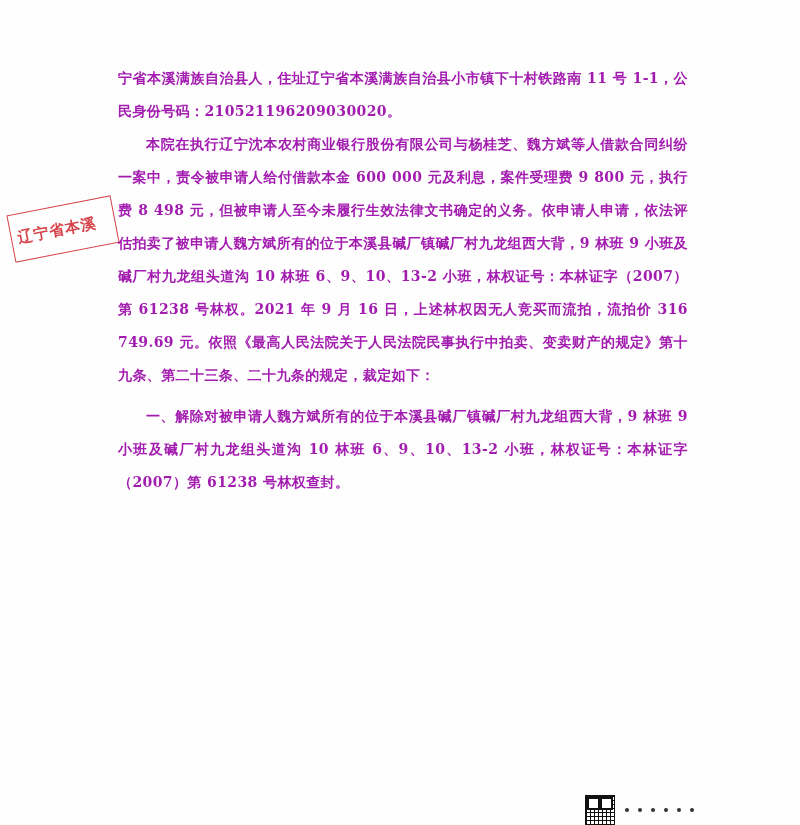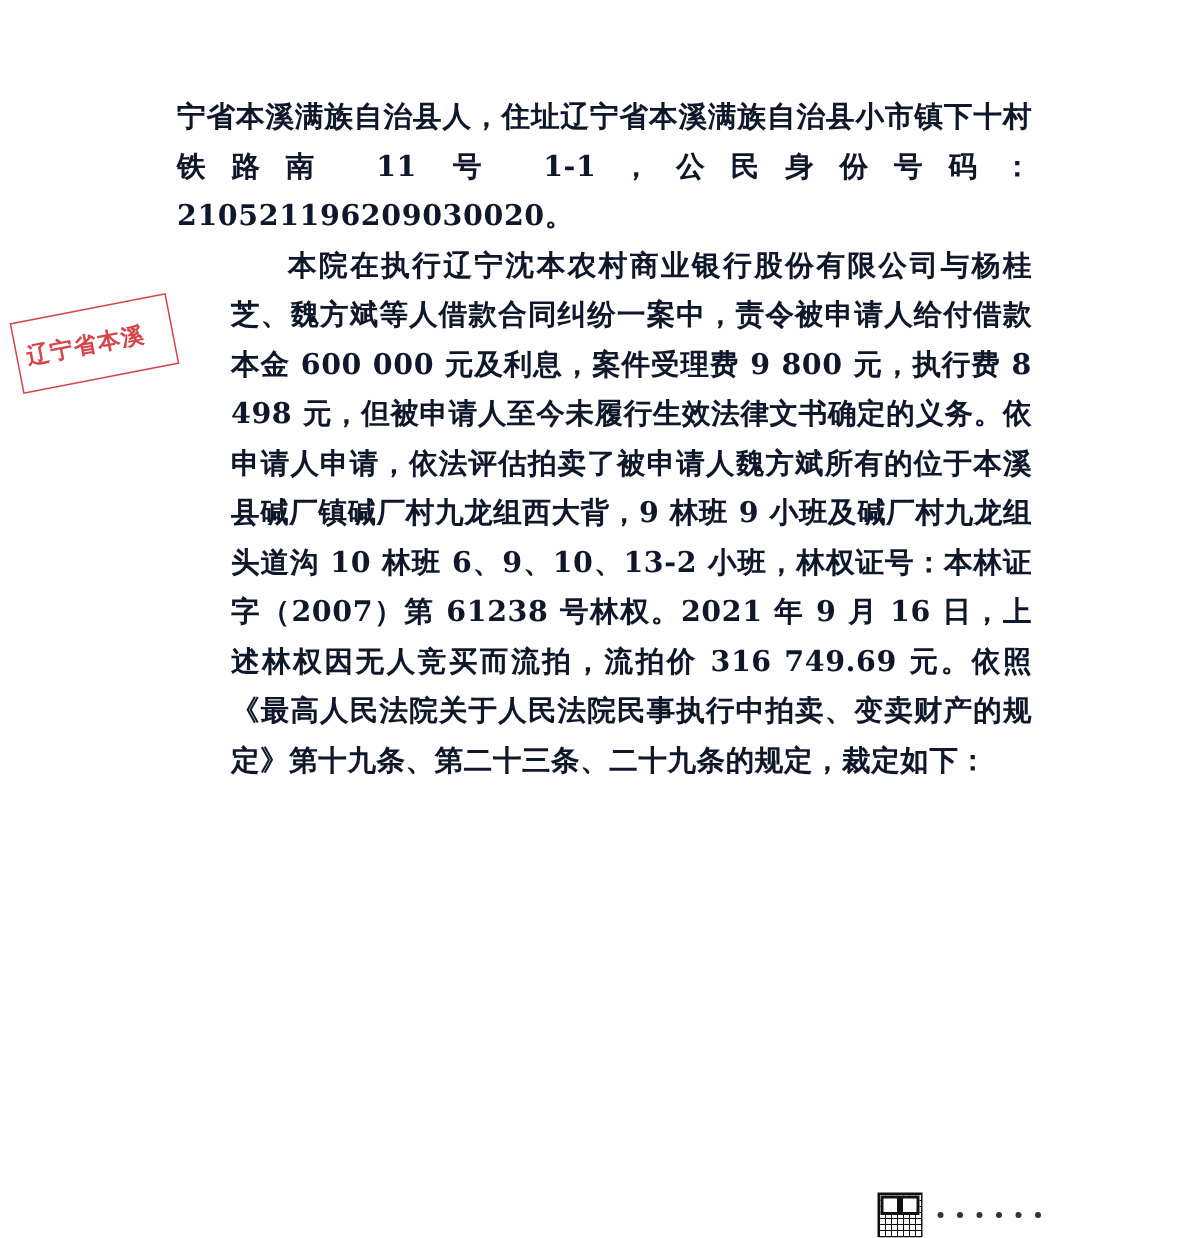--- a/index.html
+++ b/index.html
@@ -21,32 +21,31 @@
     background: #fefefe;
     box-sizing: border-box;
   }
   .doc-body {
     position: absolute;
     left: 118px;
     top: 62px;
     width: 570px;
   }
   .para {
-    font-size: 19px;
+    font-size: 14px;
     line-height: 33px;
-    color: #0f172a;
+    color: #a21caf;
     text-align: justify;
     text-justify: inter-ideograph;
     margin: 0 0 0 0;
     letter-spacing: 0.4px;
     font-weight: 600;
   }
   .para.indent {
     text-indent: 2em;
-    margin-left: 36px;
   }
   .para + .para {
     margin-top: 0px;
   }
   .gap {
     height: 8px;
   }
   .stamp {
     position: absolute;
     left: 10px;
@@ -118,20 +117,21 @@
 <div class="page">
 
   <div class="stamp">
     <span class="stamp-inner">辽宁省本溪</span>
   </div>
 
   <div class="doc-body">
     <p class="para">宁省本溪满族自治县人，住址辽宁省本溪满族自治县小市镇下十村铁路南 11 号 1-1，公民身份号码：210521196209030020。</p>
     <p class="para indent">本院在执行辽宁沈本农村商业银行股份有限公司与杨桂芝、魏方斌等人借款合同纠纷一案中，责令被申请人给付借款本金 600 000 元及利息，案件受理费 9 800 元，执行费 8 498 元，但被申请人至今未履行生效法律文书确定的义务。依申请人申请，依法评估拍卖了被申请人魏方斌所有的位于本溪县碱厂镇碱厂村九龙组西大背，9 林班 9 小班及碱厂村九龙组头道沟 10 林班 6、9、10、13-2 小班，林权证号：本林证字（2007）第 61238 号林权。2021 年 9 月 16 日，上述林权因无人竞买而流拍，流拍价 316 749.69 元。依照《最高人民法院关于人民法院民事执行中拍卖、变卖财产的规定》第十九条、第二十三条、二十九条的规定，裁定如下：</p>
     <div class="gap"></div>
+    <p class="para indent">一、解除对被申请人魏方斌所有的位于本溪县碱厂镇碱厂村九龙组西大背，9 林班 9 小班及碱厂村九龙组头道沟 10 林班 6、9、10、13-2 小班，林权证号：本林证字（2007）第 61238 号林权查封。</p>
     <div class="gap"></div>
   </div>
 
   <div class="footer">
     <div class="qr"></div>
     <div class="dots">
       <span class="dot"></span>
       <span class="dot"></span>
       <span class="dot"></span>
       <span class="dot"></span>

